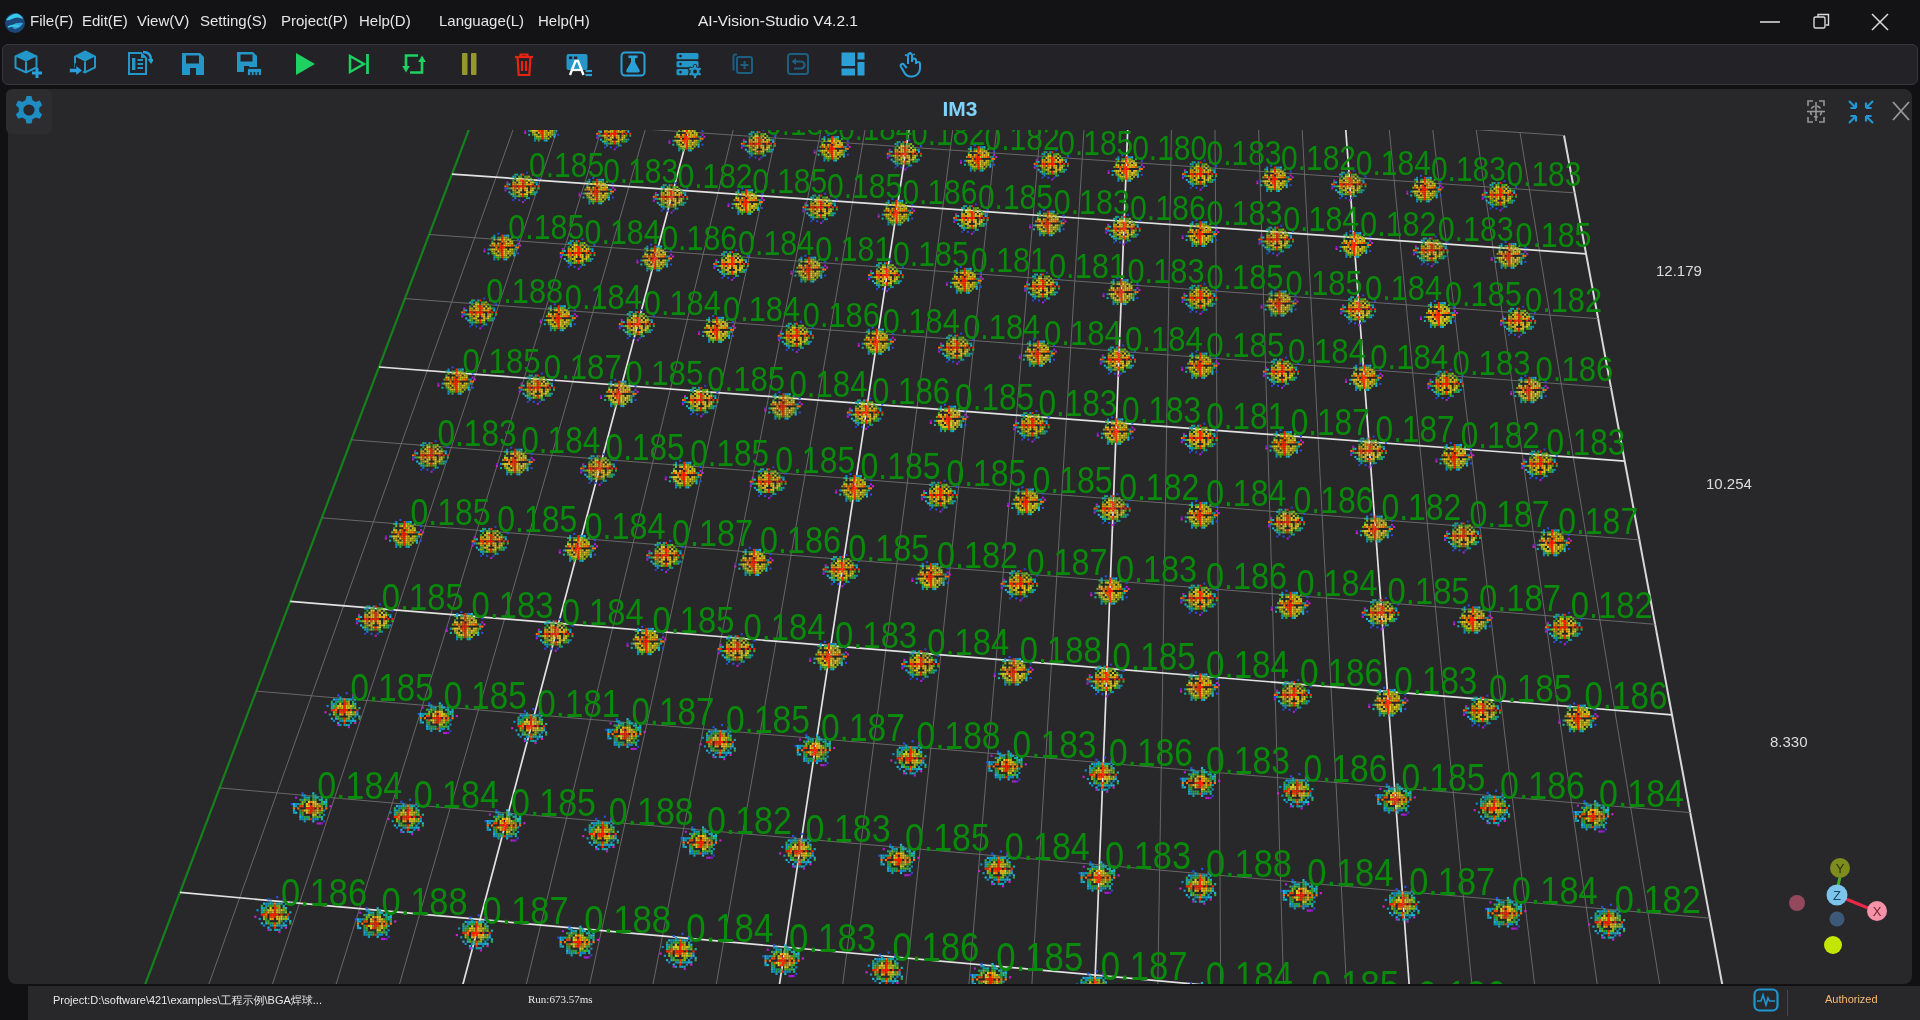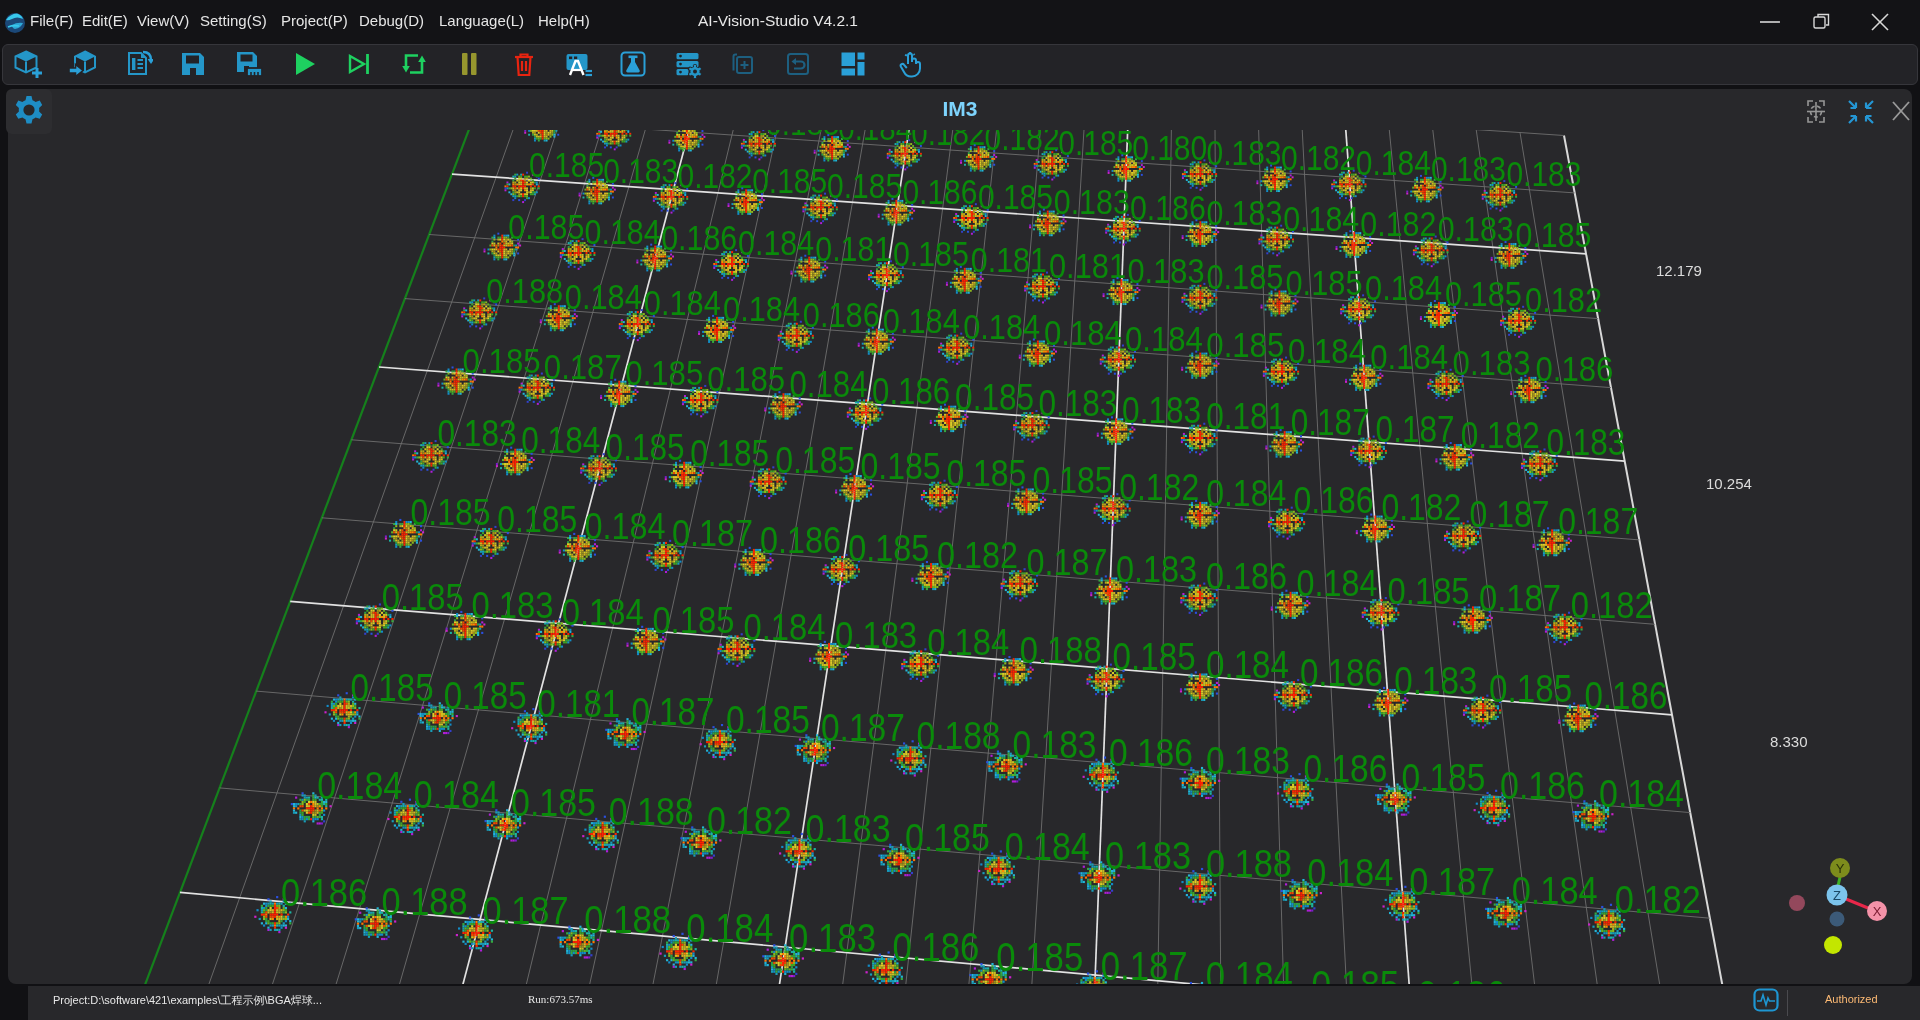--- a/index.html
+++ b/index.html
@@ -909,21 +909,21 @@
     <circle cx="1797" cy="903" r="8" fill="#93485c"></circle>
     <circle cx="1837" cy="919" r="7.5" fill="#3c5a78"></circle>
     <circle cx="1833" cy="945" r="9" fill="#c3e600"></circle>
   </svg>
 <div class="titlebar">
     <span style="position:absolute;left:30px;top:12px">File(F)</span>
     <span style="position:absolute;left:82px;top:12px">Edit(E)</span>
     <span style="position:absolute;left:137px;top:12px">View(V)</span>
     <span style="position:absolute;left:200px;top:12px">Setting(S)</span>
     <span style="position:absolute;left:281px;top:12px">Project(P)</span>
-    <span style="position:absolute;left:359px;top:12px">Debug(D)</span>
+    <span style="position:absolute;left:359px;top:12px">Help(D)</span>
     <span style="position:absolute;left:439px;top:12px">Language(L)</span>
     <span style="position:absolute;left:538px;top:12px">Help(H)</span>
   </div>
 <svg style="position:absolute;left:4px;top:12px" width="22" height="22" viewBox="0 0 22 22">
     <circle cx="11" cy="11" r="10" fill="#1b4878"></circle>
     <path d="M2 8 Q6 2 13 1.5 Q18 3 19 7 Q13 4 8 7 Q4 9 2 8 Z" fill="#38c8ec"></path>
     <path d="M8 13 Q13 10 19 11 Q17 16 11 17 Q8 16 8 13 Z" fill="#2ea8d8"></path>
     <path d="M4 15 Q9 13 15 14" stroke="#38c8ec" stroke-width="1.6" fill="none"></path>
   </svg>
 <div class="apptitle">AI-Vision-Studio V4.2.1</div>

